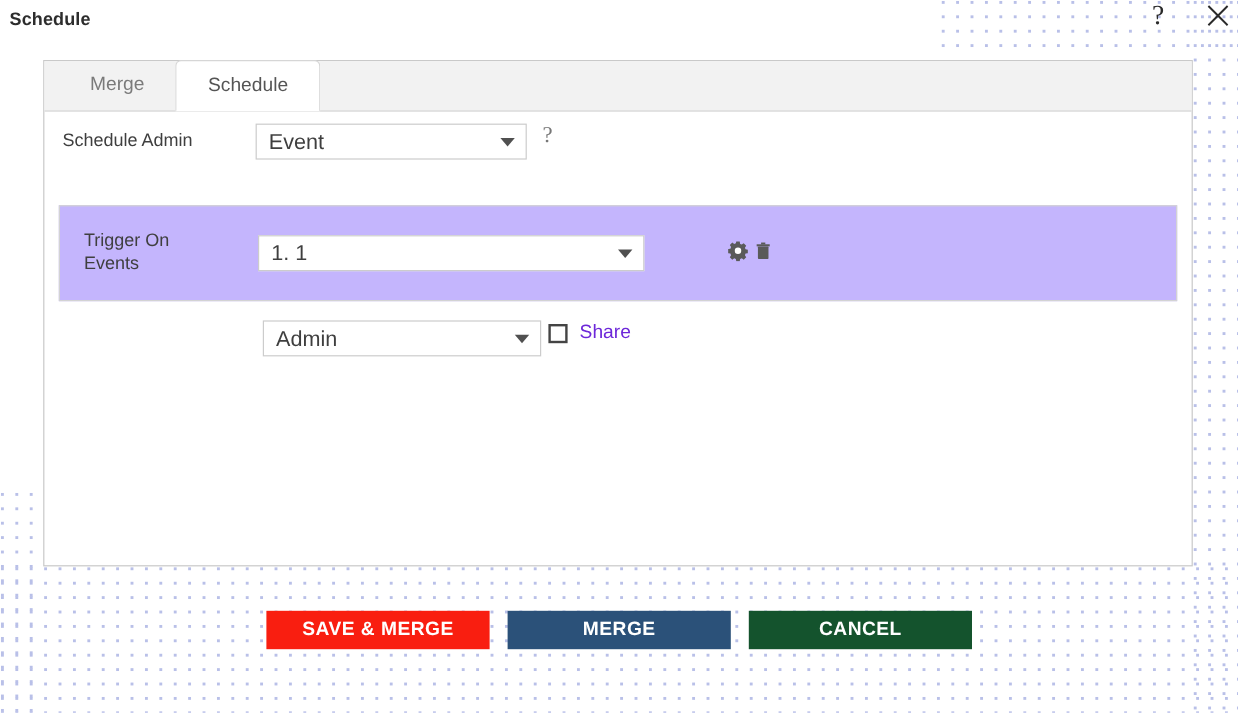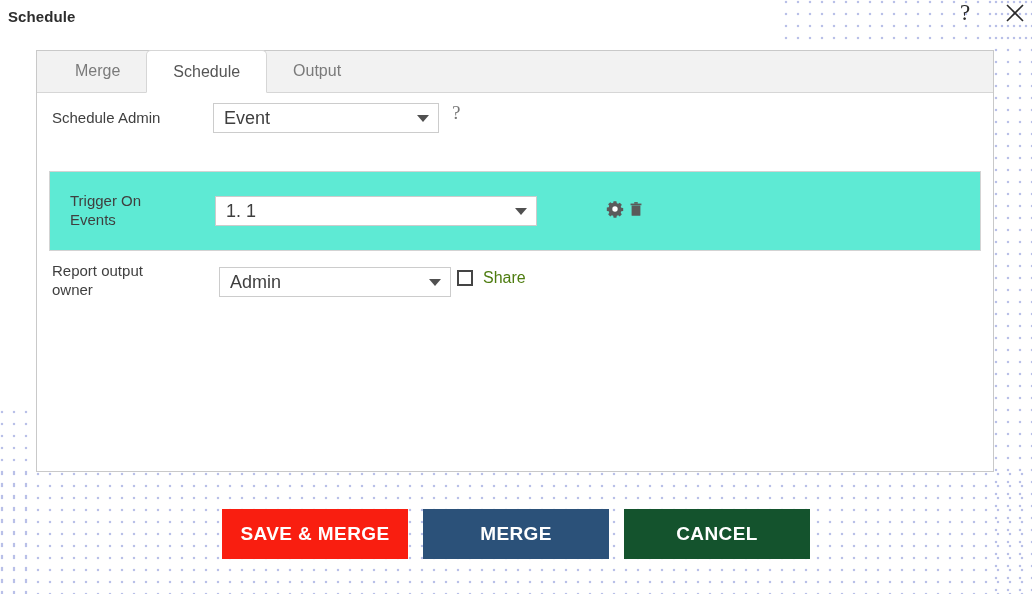--- a/index.html
+++ b/index.html
@@ -169,21 +169,21 @@
     cursor: pointer;
   }
 
   
   #trigger-group {
     position: absolute;
     left: 12px; top: 78px;
     width: 932px; height: 80px;
     border: 1px solid #d3d3d3;
     box-sizing: border-box;
-    background: #5eead4;
+    background: #c4b5fd;
   }
   #trigger-label {
     position: absolute;
     left: 20px; top: 19px;
     width: 120px;
   }
   #trigger-select {
     position: absolute;
     left: 165px; top: 24px;
     width: 322px;
@@ -223,39 +223,39 @@
     cursor: pointer;
   }
   #share-checkbox {
     width: 16px; height: 16px;
     border: 2px solid #444444;
     background: #ffffff;
     box-sizing: border-box;
   }
   #share-label {
     font-size: 16px;
-    color: #4d7c0f;
+    color: #6d28d9;
   }
 
   
   #footer-buttons {
     position: absolute;
     left: 0; top: 509px;
     width: 1032px;
     display: flex;
     justify-content: center;
     gap: 15px;
     z-index: 3;
   }
   .btn {
-    height: 50px;
+    height: 32px;
     min-width: 186px;
     border: none;
     color: #ffffff;
-    font-size: 19px;
+    font-size: 16px;
     font-weight: bold;
     letter-spacing: 0.4px;
     font-family: "Liberation Sans", sans-serif;
     font-stretch: condensed;
     cursor: pointer;
     padding: 0 18px;
     display: inline-flex;
     align-items: center;
     justify-content: center;
   }
@@ -279,21 +279,20 @@
     <line x1="3" y1="3" x2="19" y2="19" stroke="#2a2a2a" stroke-width="1.6"></line>
     <line x1="19" y1="3" x2="3" y2="19" stroke="#2a2a2a" stroke-width="1.6"></line>
   </svg>
 </div>
 
 <div id="dialog-panel">
 
   <div id="tab-strip">
     <div class="tab">Merge</div>
     <div class="tab active">Schedule</div>
-    <div class="tab">Output</div>
   </div>
 
   <div id="panel-body">
 
     <div class="field-label" id="schedule-type-label">Schedule Admin</div>
 
     <div class="select" id="schedule-type-select">
       <span>Event</span>
       <span class="caret"></span>
     </div>
@@ -322,24 +321,20 @@
         <span class="action-icon">
           <svg viewBox="0 0 20 20" width="16" height="18" aria-hidden="true">
             <rect x="4.5" y="5.5" width="11" height="13" rx="0.8" fill="#5a5a5a"></rect>
             <rect x="3.2" y="3.2" width="13.6" height="2.2" fill="#5a5a5a"></rect>
             <rect x="7.8" y="1.4" width="4.4" height="2" fill="#5a5a5a"></rect>
           </svg>
         </span>
       </div>
     </div>
 
-    <div class="field-label" id="owner-label">
-      <div>Report output</div>
-      <div>owner</div>
-    </div>
 
     <div class="select" id="owner-select">
       <span>Admin</span>
       <span class="caret"></span>
     </div>
 
     <div id="share-check-wrap">
       <div id="share-checkbox"></div>
       <div id="share-label">Share</div>
     </div>

